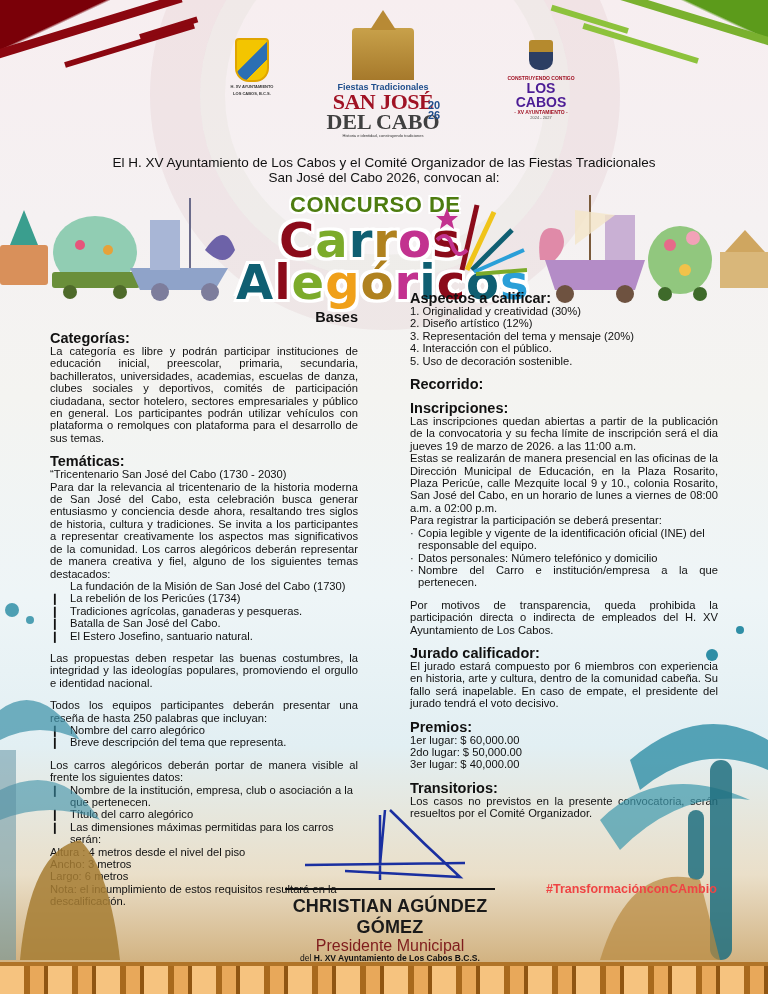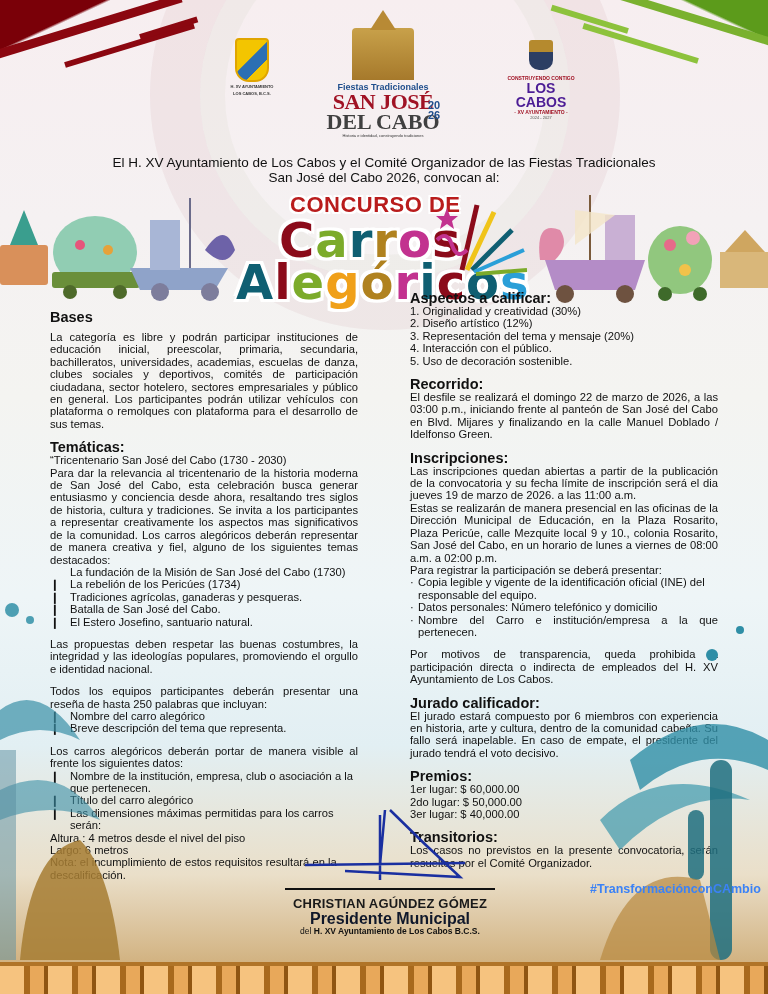--- a/index.html
+++ b/index.html
@@ -67,59 +67,59 @@
   .logo-right .loscabos { font-size: 14px; font-weight: bold; color: #4c1d95; line-height: 14px; }
   .logo-right .xv { font-size: 5px; color: #a01224; font-weight: bold; }
   .logo-right .years { font-size: 4px; color: #555; }
 
   .intro {
     position: absolute; left: 0; width: 768px; top: 155px; text-align: center;
     font-size: 13.5px; line-height: 15px; color: #111;
   }
 
   
-  .concurso { position: absolute; left: 290px; top: 192px; font-size: 22px; font-weight: 900; color: #b91c1c; letter-spacing: 0.5px;
+  .concurso { position: absolute; left: 290px; top: 192px; font-size: 22px; font-weight: 900; color: #4d7c0f; letter-spacing: 0.5px;
     text-shadow: 2px 2px 0 #fff, -2px -2px 0 #fff, 2px -2px 0 #fff, -2px 2px 0 #fff; }
   .big {
     position: absolute; font-size: 48px; font-weight: 900; letter-spacing: 1px; line-height: 48px;
     font-family: "DejaVu Sans", sans-serif;
     text-shadow: 3px 3px 0 #fff, -3px -3px 0 #fff, 3px -3px 0 #fff, -3px 3px 0 #fff, 0 3px 0 #fff, 3px 0 0 #fff;
   }
   .carros { left: 279px; top: 216px; }
   .aleg { left: 236px; top: 258px; }
   .big span { display: inline-block; }
   .confetti { position: absolute; left: 432px; top: 200px; width: 100px; height: 80px; }
 
   
   .floats-left { position: absolute; left: 0; top: 190px; width: 240px; height: 115px; }
   .floats-right { position: absolute; left: 535px; top: 190px; width: 233px; height: 115px; }
 
   
   .col { position: absolute; font-size: 11.2px; line-height: 12.4px; color: #111; }
   .col-left { left: 50px; top: 309px; width: 308px; }
   .col-right { left: 410px; top: 291px; width: 308px; }
-  .h-bases { font-weight: 900; font-size: 14.5px; line-height: 16px; margin-bottom: 6px; }
+  .h-bases { font-weight: 900; font-size: 14.5px; line-height: 16px; margin-bottom: 6px; text-align: right; }
   .h { font-weight: 900; font-size: 14.5px; line-height: 14px; }
   .p { text-align: justify; }
   .gap { height: 10px; }
   .bullet { display: flex; }
   .bullet .mark { width: 20px; flex: none; font-weight: bold; }
   .indent { padding-left: 20px; }
   .dot { display: flex; }
   .dot .mark { width: 8px; flex: none; }
 
   
   .signature { position: absolute; left: 285px; top: 805px; width: 210px; height: 80px; }
   .sig-line { position: absolute; left: 285px; top: 888px; width: 210px; height: 2px; background: #111; }
   .signer { position: absolute; left: 270px; top: 896px; width: 240px; text-align: center; }
-  .signer .name { font-weight: 900; font-size: 13px; color: #1a1a1a; letter-spacing: 0.2px; }
-  .signer .role { font-size: 16px; color: #0f172a; line-height: 15px; font-weight: bold; }
+  .signer .name { font-weight: 900; font-size: 18px; color: #1a1a1a; letter-spacing: 0.2px; }
+  .signer .role { font-size: 16px; color: #7f1d1d; line-height: 15px; }
   .signer .org { font-size: 8.5px; color: #111; }
   .signer .org b { font-weight: 900; }
-  .hashtag { position: absolute; left: 546px; top: 882px; font-size: 12.5px; font-weight: 900; color: #3b82f6; margin-left: 44px; }
+  .hashtag { position: absolute; left: 546px; top: 882px; font-size: 12.5px; font-weight: 900; color: #ef4444; }
 
   
   .band { position: absolute; left: 0; top: 962px; width: 768px; height: 32px;
     background: repeating-linear-gradient(90deg, #f6c37f 0 24px, #a8691d 24px 30px, #e8a85a 30px 44px, #8f5512 44px 48px);
     border-top: 4px solid #b07428;
   }
   .deco-left { position: absolute; left: 0; top: 590px; width: 120px; height: 370px; }
   .deco-right { position: absolute; left: 600px; top: 620px; width: 168px; height: 340px; }
 </style>
 </head>
@@ -208,20 +208,21 @@
   <line x1="35" y1="70" x2="62" y2="12" stroke="#f0c419" stroke-width="5"></line>
   <line x1="40" y1="70" x2="80" y2="30" stroke="#0f5f72" stroke-width="5"></line>
   <line x1="42" y1="72" x2="92" y2="50" stroke="#2a9fd8" stroke-width="4"></line>
   <line x1="44" y1="74" x2="95" y2="70" stroke="#7cab2a" stroke-width="4"></line>
   <polygon points="15,8 18,16 26,16 20,21 22,29 15,24 8,29 10,21 4,16 12,16" fill="#c2328f"></polygon>
   <path d="M5 40 q10 -10 15 5 q5 15 15 5" stroke="#c2328f" stroke-width="4" fill="none"></path>
 </svg>
 
 <div class="col col-left">
   <div class="h-bases">Bases</div>
+  <div class="h">Categorías:</div>
   <div class="p">La categoría es libre y podrán participar instituciones de educación inicial, preescolar, primaria, secundaria, bachilleratos, universidades, academias, escuelas de danza, clubes sociales y deportivos, comités de participación ciudadana, sector hotelero, sectores empresariales y público en general. Los participantes podrán utilizar vehículos con plataforma o remolques con plataforma para el desarrollo de sus temas.</div>
   <div class="gap"></div>
   <div class="h">Temáticas:</div>
   <div>“Tricentenario San José del Cabo (1730 - 2030)</div>
   <div class="p">Para dar la relevancia al tricentenario de la historia moderna de San José del Cabo, esta celebración busca generar entusiasmo y conciencia desde ahora, resaltando tres siglos de historia, cultura y tradiciones. Se invita a los participantes a representar creativamente los aspectos mas significativos de la comunidad. Los carros alegóricos deberán representar de manera creativa y fiel, alguno de los siguientes temas destacados:</div>
   <div class="indent">La fundación de la Misión de San José del Cabo (1730)</div>
   <div class="bullet">
       <span class="mark">❙</span>
       <span>La rebelión de los Pericúes (1734)</span>
     </div>
@@ -257,34 +258,34 @@
     </div>
   <div class="bullet">
       <span class="mark">❙</span>
       <span>Título del carro alegórico</span>
     </div>
   <div class="bullet">
       <span class="mark">❙</span>
       <span>Las dimensiones máximas permitidas para los carros serán:</span>
     </div>
   <div>Altura : 4 metros desde el nivel del piso</div>
+  <div>Ancho: 3 metros</div>
   <div>Largo: 6 metros</div>
   <div>Nota: el incumplimiento de estos requisitos resultará en la descalificación.</div>
 </div>
 
 <div class="col col-right">
   <div class="h">Aspectos a calificar:</div>
   <div>1. Originalidad y creatividad (30%)</div>
   <div>2. Diseño artístico (12%)</div>
   <div>3. Representación del tema y mensaje (20%)</div>
   <div>4. Interacción con el público.</div>
   <div>5. Uso de decoración sostenible.</div>
   <div class="gap"></div>
   <div class="h">Recorrido:</div>
-  <div class="p">El desfile se realizará el domingo 22 de marzo de 2026, a las 03:00 p.m., iniciando frente al panteón de San José del Cabo en Blvd. Mijares y finalizando en la calle Manuel Doblado / Idelfonso Green.</div>
   <div class="gap"></div>
   <div class="h">Inscripciones:</div>
   <div class="p">Las inscripciones quedan abiertas a partir de la publicación de la convocatoria y su fecha límite de inscripción será el dia jueves 19 de marzo de 2026. a las 11:00 a.m.</div>
   <div class="p">Estas se realizarán de manera presencial en las oficinas de la Dirección Municipal de Educación, en la Plaza Rosarito, Plaza Pericúe, calle Mezquite local 9 y 10., colonia Rosarito, San José del Cabo, en un horario de lunes a viernes de 08:00 a.m. a 02:00 p.m.</div>
   <div>Para registrar la participación se deberá presentar:</div>
   <div class="dot">
       <span class="mark">·</span>
       <span>Copia legible y vigente de la identificación oficial (INE) del responsable del equipo.</span>
     </div>
   <div class="dot">

